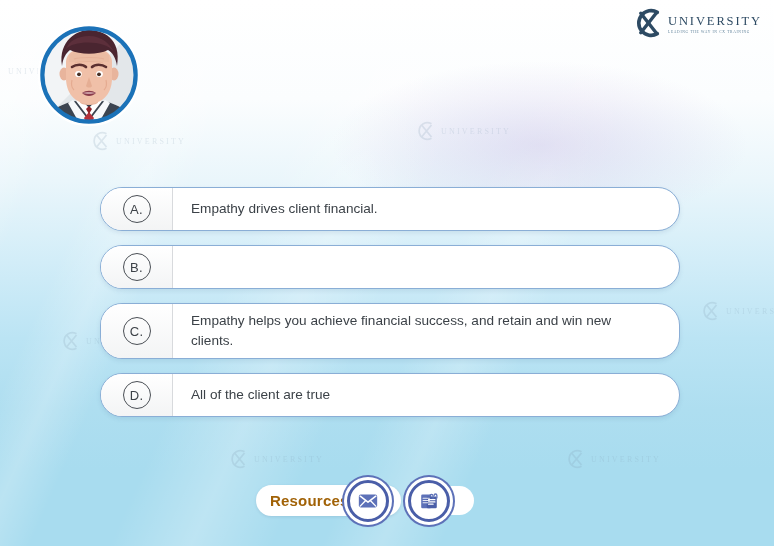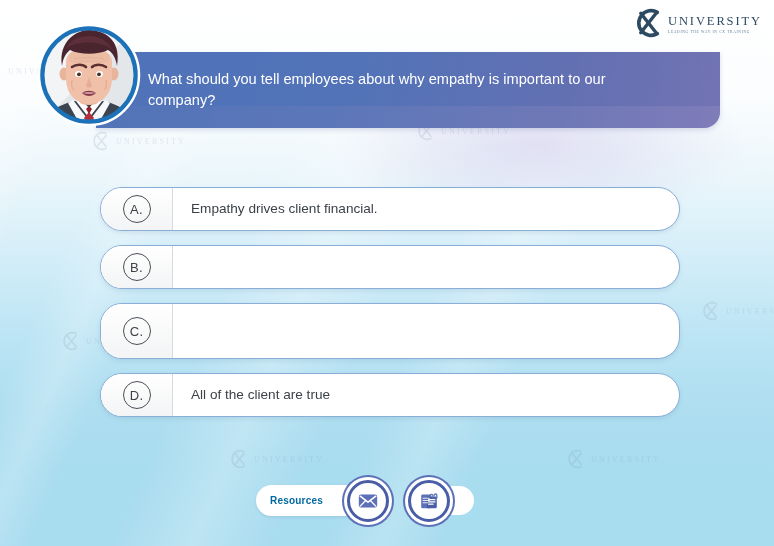--- a/index.html
+++ b/index.html
@@ -205,23 +205,23 @@
     position: relative;
     height: 31px;
     background: #ffffff;
     border-radius: 16px;
     display: flex;
     align-items: center;
     padding: 0 52px 0 14px;
     box-shadow: 0 1px 3px rgba(80,110,150,.18);
   }
   .res-label {
-    font-size: 10px;
+    font-size: 15px;
     font-weight: bold;
-    color: #0369a1;
+    color: #a16207;
     letter-spacing: .2px;
   }
   .res-btn {
     position: absolute;
     width: 42px; height: 42px;
     border-radius: 50%;
     background: #ffffff;
     border: 3px solid #4a5ea8;
     display: flex;
     align-items: center;
@@ -307,23 +307,20 @@
       <path d="M31 7.5 A14.5 14.5 0 1 0 31 32.5" fill="none" stroke="#2d4a63" stroke-width="4.2" stroke-linecap="round"></path>
       <path d="M11.5 8.5 L29.5 31.5" fill="none" stroke="#2d4a63" stroke-width="4" stroke-linecap="round"></path>
       <path d="M29.5 8.5 L11.5 31.5" fill="none" stroke="#2d4a63" stroke-width="4" stroke-linecap="round"></path>
     </svg>
     <div class="logo-words">
       <span class="logo-title">UNIVERSITY</span>
       <span class="logo-tag">LEADING THE WAY IN CX TRAINING</span>
     </div>
   </div>
 
-  <div class="question-banner">
-    <div class="question-text">What should you tell employees about why empathy is important to our company?</div>
-  </div>
 
   <div class="avatar">
     <svg viewBox="0 0 106 106">
       <defs>
         <clipPath id="avClip">
             <circle cx="53" cy="53" r="47"></circle>
           </clipPath>
       </defs>
       <circle cx="53" cy="53" r="49.5" fill="#ffffff"></circle>
       <g clip-path="url(#avClip)">
@@ -386,20 +383,21 @@
     <div class="option h1">
       <div class="opt-letter">
         <span class="letter-circle">B.</span>
       </div>
     </div>
 
     <div class="option h2">
       <div class="opt-letter">
         <span class="letter-circle">C.</span>
       </div>
+      <div class="opt-text">Empathy helps you achieve financial success, and retain and win new clients.</div>
     </div>
 
     <div class="option h1">
       <div class="opt-letter">
         <span class="letter-circle">D.</span>
       </div>
       <div class="opt-text">All of the client are true</div>
     </div>
 
   </div>

